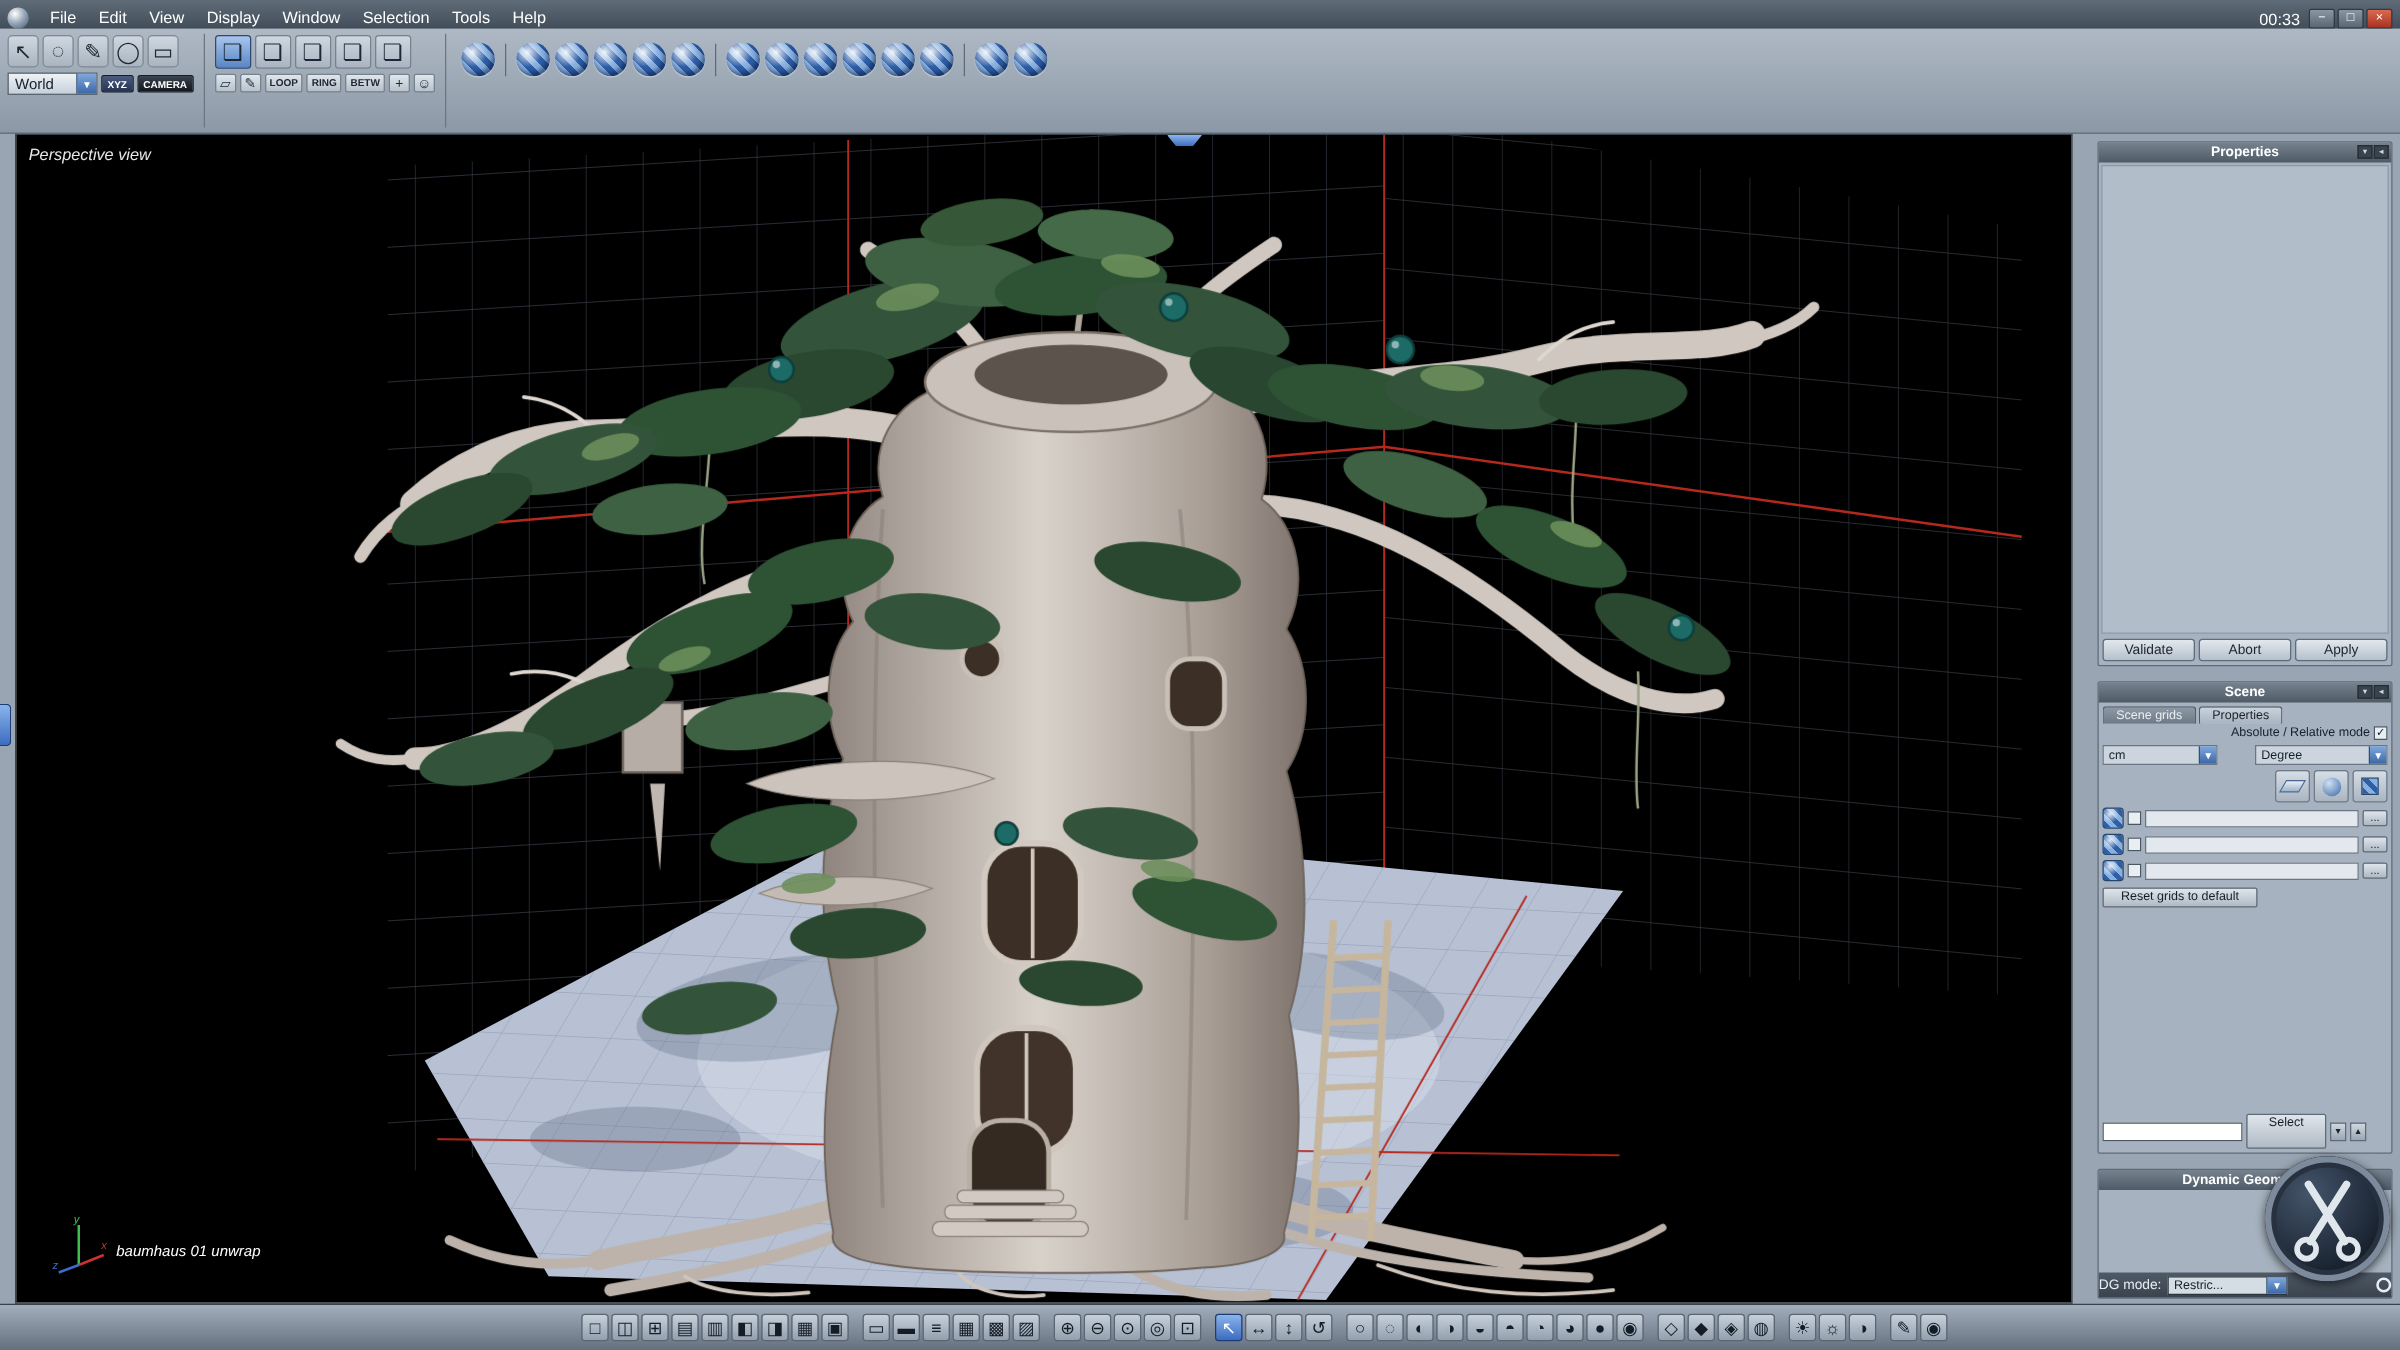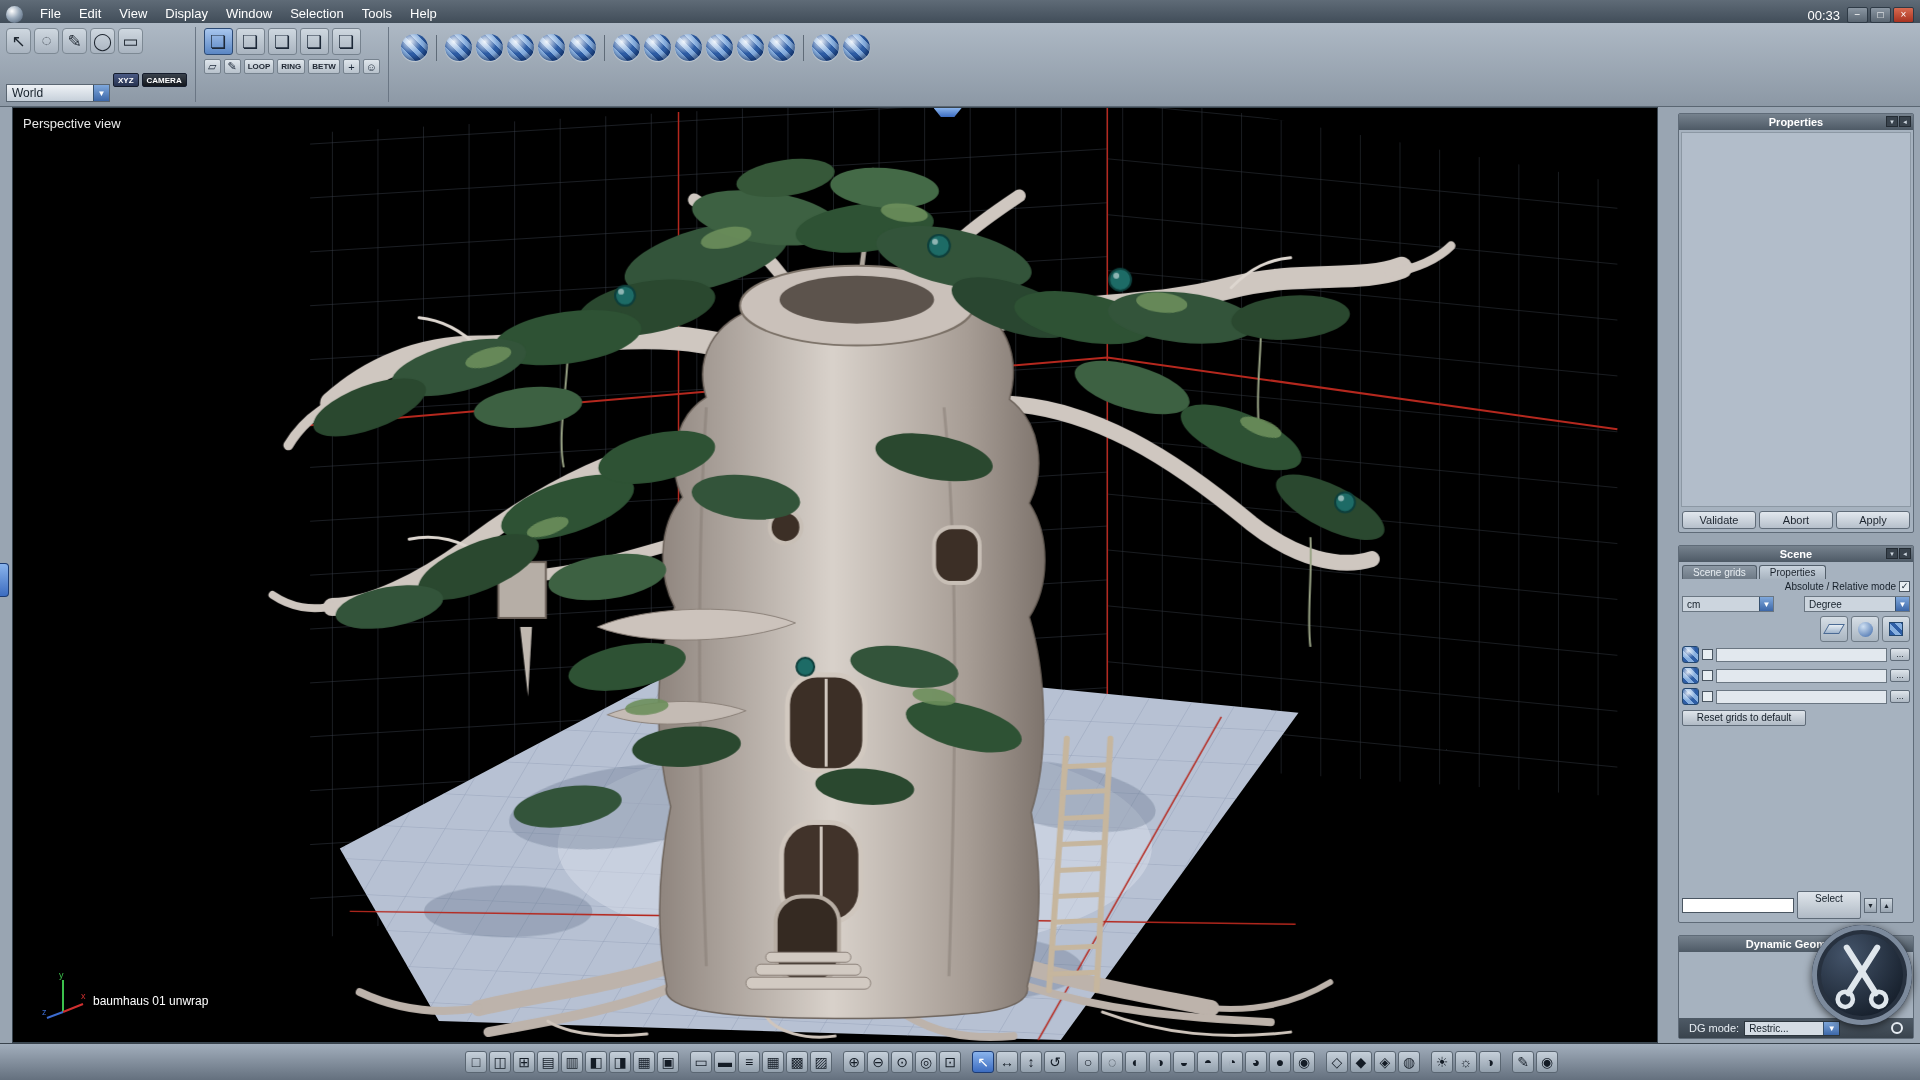--- a/index.html
+++ b/index.html
@@ -16,41 +16,41 @@
   .winbtns{display:flex;gap:2px;margin-right:2px;}
   .winbtn{width:21px;height:16px;background:linear-gradient(#8a96a2,#5a6672);border:1px solid #2e3a46;color:#fff;font-size:10px;line-height:13px;text-align:center;border-radius:2px;}
   .winbtn.close{background:linear-gradient(#d86a50,#a83220);}
 
   
   .toolbar{height:84px;background:linear-gradient(#aeb9c5,#8c98a5);display:flex;border-bottom:1px solid #5a6672;flex:0 0 auto;}
   .palette{padding:5px 6px 2px;display:flex;flex-direction:column;gap:4px;}
   .prow{display:flex;align-items:center;gap:3px;}
   .tool-ico{width:25px;height:26px;display:flex;align-items:center;justify-content:center;font-size:17px;color:#1e2630;background:linear-gradient(#cfd8e0,#a9b4c0);border:1px solid #7d8994;border-radius:4px;}
   .vsep{width:1px;align-self:stretch;background:#6a7684;margin:4px 2px;}
-  .world-dd{display:flex;align-items:center;background:linear-gradient(#eef2f6,#c6d0da);border:1px solid #5a6672;height:18px;width:104px;font-size:12px;padding-left:5px;color:#15202a;margin-top:26px;}
+  .world-dd{display:flex;align-items:center;background:linear-gradient(#eef2f6,#c6d0da);border:1px solid #5a6672;height:18px;width:72px;font-size:12px;padding-left:5px;color:#15202a;}
   .dd-arrow{margin-left:auto;width:16px;height:16px;background:linear-gradient(#7fa8dc,#3c67a8);color:#fff;font-size:8px;display:flex;align-items:center;justify-content:center;border-left:1px solid #35506e;}
   .tiny-btn{height:14px;padding:0 4px;background:linear-gradient(#4a5a84,#273350);color:#fff;font-size:8px;font-weight:bold;display:flex;align-items:center;border:1px solid #141c2c;border-radius:2px;}
   .tiny-btn.dark{background:linear-gradient(#3a424c,#14181e);}
   .cube-btn{width:29px;height:27px;display:flex;align-items:center;justify-content:center;font-size:18px;color:#1c2838;background:linear-gradient(#cfd8e0,#a9b4c0);border:1px solid #76828e;border-radius:3px;}
   .cube-btn.active{background:linear-gradient(#a8c6ee,#5a86c4);border-color:#2c4a74;}
   .mini-ico{width:17px;height:15px;display:flex;align-items:center;justify-content:center;font-size:11px;color:#1c2838;background:linear-gradient(#dfe6ec,#b8c2cc);border:1px solid #76828e;border-radius:2px;}
   .mini-label{font-size:8px;font-weight:bold;color:#202834;background:linear-gradient(#dfe6ec,#b4bec8);border:1px solid #76828e;padding:2px 3px;border-radius:2px;}
   .tabarea{display:flex;flex-direction:column;padding-top:6px;margin-left:8px;}
   .tabs{display:flex;gap:2px;}
   .tab{padding:2px 12px 0;font-size:12px;color:#e8eef4;background:linear-gradient(#62748a,#46586c);border:1px solid #2c3a48;border-bottom:none;border-radius:4px 4px 0 0;height:19px;white-space:nowrap;}
   .tab.active{background:linear-gradient(#3c5068,#2c3e52);font-weight:bold;}
   .iconrow{display:flex;align-items:center;gap:4px;padding:5px 0 0 2px;}
   .sph{width:27px;height:27px;border-radius:50%;flex:0 0 auto;
     background-image:radial-gradient(circle at 33% 28%,rgba(255,255,255,.9),rgba(255,255,255,0) 45%),repeating-linear-gradient(45deg,#2e5ea6 0 5px,#88b0e0 5px 10px);
     box-shadow:inset -2px -3px 4px rgba(0,20,60,.55),0 1px 1px rgba(255,255,255,.4);}
   .isep{width:1px;height:26px;background:#5f6b78;margin:0 4px;}
 
   
   .main{flex:1;display:flex;min-height:0;}
-  .viewport{flex:1;margin-left:12px;position:relative;background:#737373;border:1px solid #39454f;overflow:hidden;}
+  .viewport{flex:1;margin-left:12px;position:relative;background:#737373;border:1px solid #39454f;overflow:hidden;font-style:italic;}
   .viewport svg{width:100%;height:100%;display:block;}
   .vp-label{position:absolute;top:8px;left:10px;color:#e8e8e8;font-size:13px;}
   .obj-label{position:absolute;bottom:34px;left:80px;color:#fff;font-size:12px;}
   .axis{position:absolute;bottom:22px;left:28px;}
   .top-handle{position:absolute;top:0;left:56%;width:28px;height:9px;background:linear-gradient(#8ab4ec,#3c6cc0);clip-path:polygon(0 0,100% 0,74% 100%,26% 100%);}
   .left-handle{position:absolute;left:0;top:563px;width:9px;height:34px;background:linear-gradient(#8ab4ec,#3c6cc0);border:1px solid #1c3c74;border-left:none;border-radius:0 4px 4px 0;z-index:5;}
 
   
   .rightpanel{width:246px;padding:6px 6px 4px 4px;display:flex;flex-direction:column;gap:12px;position:relative;margin-left:16px;}
   .panel{display:flex;flex-direction:column;border:1px solid #5f6b78;background:#a6b2bf;border-radius:2px;}
@@ -78,21 +78,21 @@
   .chkico{width:17px;height:17px;border-radius:3px;flex:0 0 auto;
     background-image:radial-gradient(circle at 33% 28%,rgba(255,255,255,.85),rgba(255,255,255,0) 50%),repeating-linear-gradient(45deg,#2e5ea6 0 4px,#88b0e0 4px 8px);border:1px solid #24476e;}
   .field{background:#e2e8ee;border:1px solid #6a7682;height:14px;flex:1;}
   .more-btn{width:20px;height:13px;font-size:9px;line-height:10px;text-align:center;background:linear-gradient(#dfe5eb,#aeb8c3);border:1px solid #5f6b78;border-radius:2px;color:#1c242e;}
   .reset-btn{margin:3px;height:16px;width:124px;font-size:10px;background:linear-gradient(#dfe5eb,#b0bac5);border:1px solid #5f6b78;color:#141e28;text-align:center;line-height:14px;border-radius:2px;}
   .spacer{flex:1;}
   .selrow{display:flex;gap:3px;padding:3px;align-items:center;}
   .selinput{width:112px;height:15px;background:#fff;border:1px solid #4a5662;}
   .selbtn{width:64px;height:28px;font-size:10px;background:linear-gradient(#dfe5eb,#b0bac5);border:1px solid #5f6b78;text-align:center;line-height:14px;color:#141e28;border-radius:2px;}
   .tbtn2{width:13px;height:15px;background:linear-gradient(#cfd8e0,#9aa6b2);border:1px solid #5f6b78;font-size:7px;display:flex;align-items:center;justify-content:center;color:#1c242e;}
-  .dgrow{display:flex;align-items:center;gap:5px;padding:2px 10px;font-size:11px;color:#10181e;background:linear-gradient(#4e5a66,#39434d);color:#e8eef4;height:20px;margin-top:auto;}
+  .dgrow{display:flex;align-items:center;gap:5px;padding:2px 0;font-size:11px;color:#10181e;background:linear-gradient(#4e5a66,#39434d);color:#e8eef4;height:20px;margin-top:auto;}
   .dg-dd{width:96px;height:15px;background:#d4dce4;border:1px solid #2c363e;display:flex;align-items:center;font-size:10px;color:#15202a;padding-left:4px;}
   .dg-circle{width:12px;height:12px;border-radius:50%;border:2px solid #e8eef4;margin-left:auto;}
   .scissors{position:absolute;right:8px;bottom:18px;width:100px;height:100px;border-radius:50%;
     background:radial-gradient(circle at 35% 30%,#44546a,#151e2a 72%);
     box-shadow:inset 0 0 0 5px #7c8a9c,inset 0 0 0 9px #27313f,0 2px 8px rgba(0,0,0,.65);
     display:flex;align-items:center;justify-content:center;z-index:6;}
 
   
   .bottombar{height:37px;background:linear-gradient(#a2aebc,#64707e);display:flex;align-items:center;gap:11px;padding-left:465px;border-top:1px solid #39434d;flex:0 0 auto;}
   .bgroup{display:flex;gap:2px;align-items:center;}

